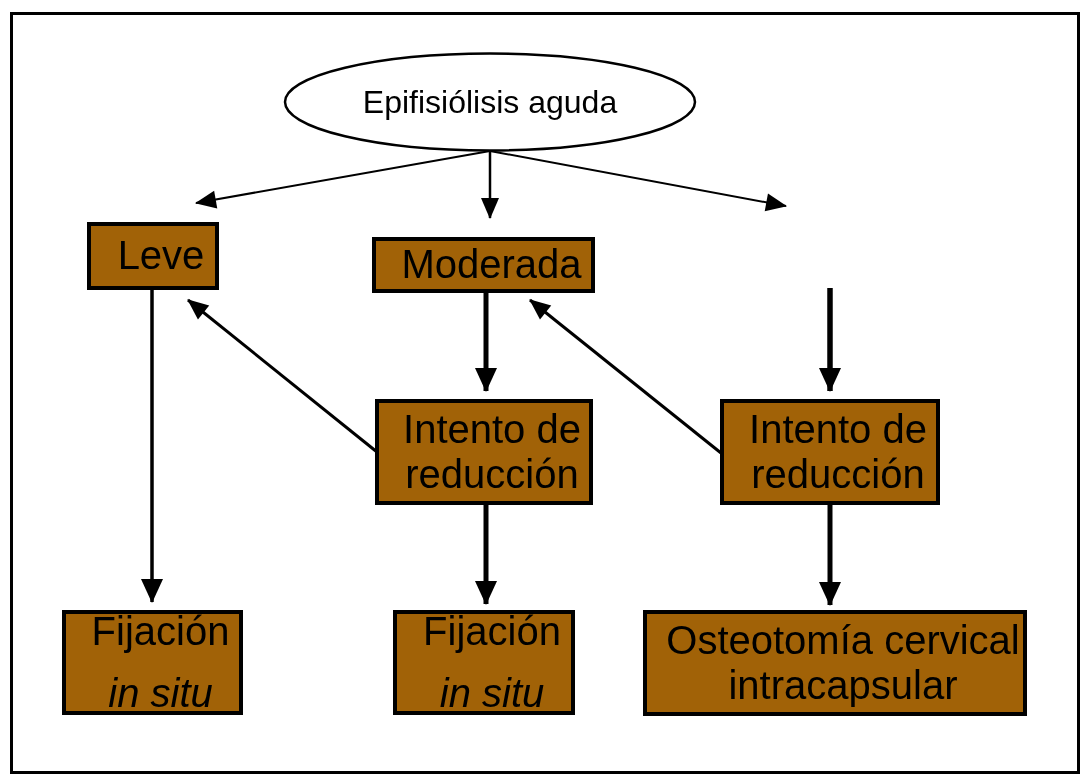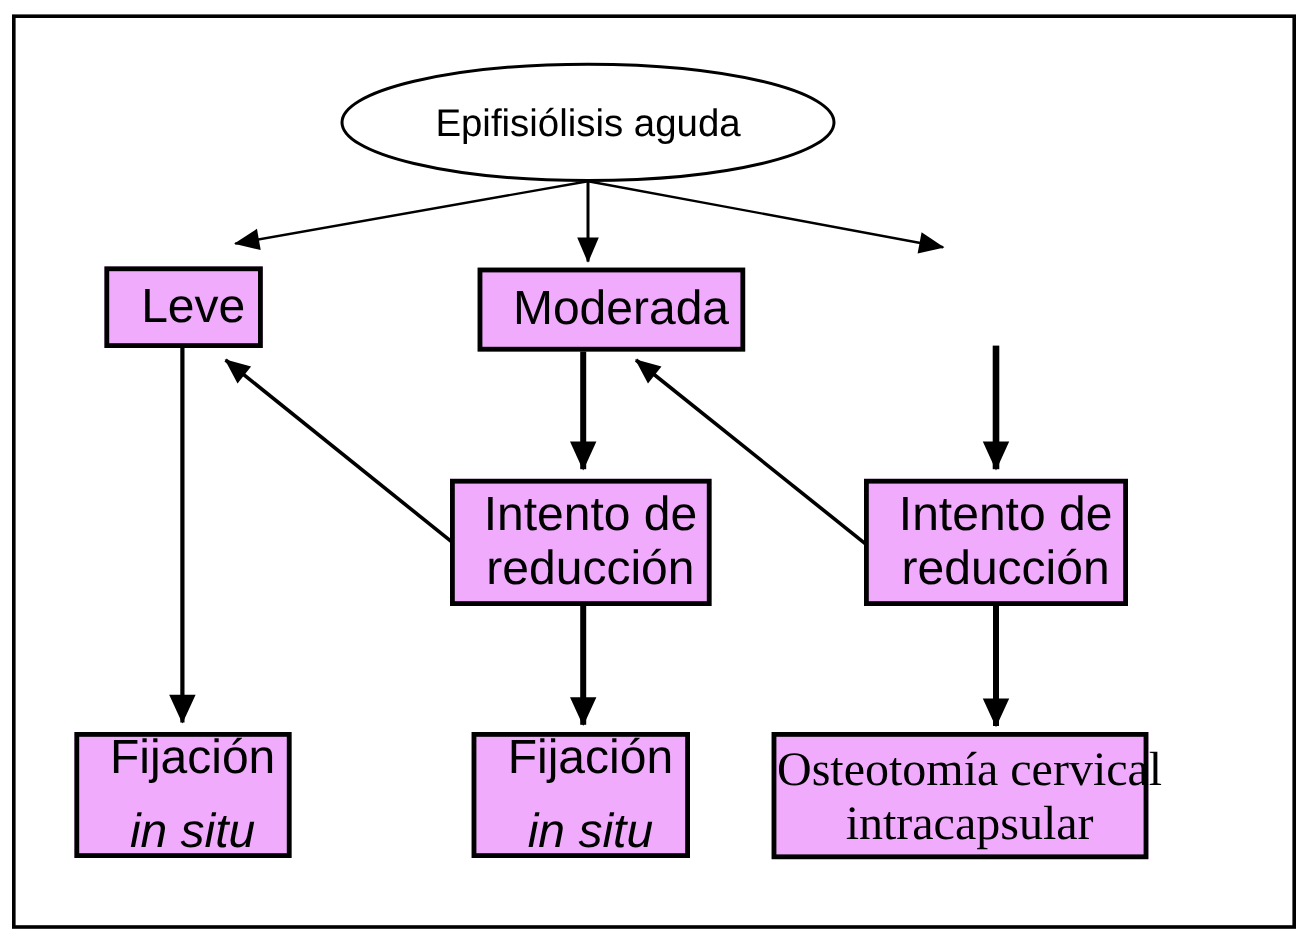--- a/index.html
+++ b/index.html
@@ -21,21 +21,21 @@
   }
   svg.connectors {
     position: absolute;
     left: 0; top: 0;
     width: 1090px; height: 782px;
   }
   .node {
     position: absolute;
     box-sizing: border-box;
     border: 4px solid #000;
-    background: #f0abfc;
+    background: #a16207;
     display: flex;
     flex-direction: column;
     align-items: center;
     justify-content: center;
     text-align: center;
     font-size: 40px;
     line-height: 1.13;
     white-space: nowrap;
     padding-left: 16px;
   }
@@ -46,27 +46,27 @@
     display: flex;
     align-items: center;
     justify-content: center;
     font-size: 32px;
     white-space: nowrap;
   }
   .italic { font-style: italic; margin-top: 16px; }
 
   
   .n-leve      { left: 87px;  top: 222px; width: 132px; height: 68px; }
-  .n-moderada  { left: 372px; top: 223px; width: 223px; height: 70px; margin-left: 26px; }
+  .n-moderada  { left: 372px; top: 237px; width: 223px; height: 56px; }
   .n-severa    { left: 750px; top: 220px; width: 170px; height: 68px; }
   .n-intento-m { left: 375px; top: 399px; width: 218px; height: 106px; }
   .n-intento-s { left: 720px; top: 399px; width: 220px; height: 106px; }
   .n-fij-l     { left: 62px;  top: 610px; width: 181px; height: 105px; }
   .n-fij-m     { left: 393px; top: 610px; width: 182px; height: 105px; }
-  .n-osteo     { left: 643px; top: 610px; width: 314px; height: 106px; font-family: Liberation Serif, serif; }
+  .n-osteo     { left: 643px; top: 610px; width: 384px; height: 106px; }
 </style>
 </head>
 <body>
 
 <div class="canvas">
 
   <div class="frame"></div>
 
   <svg class="connectors" viewBox="0 0 1090 782" xmlns="http://www.w3.org/2000/svg">
     <defs>

